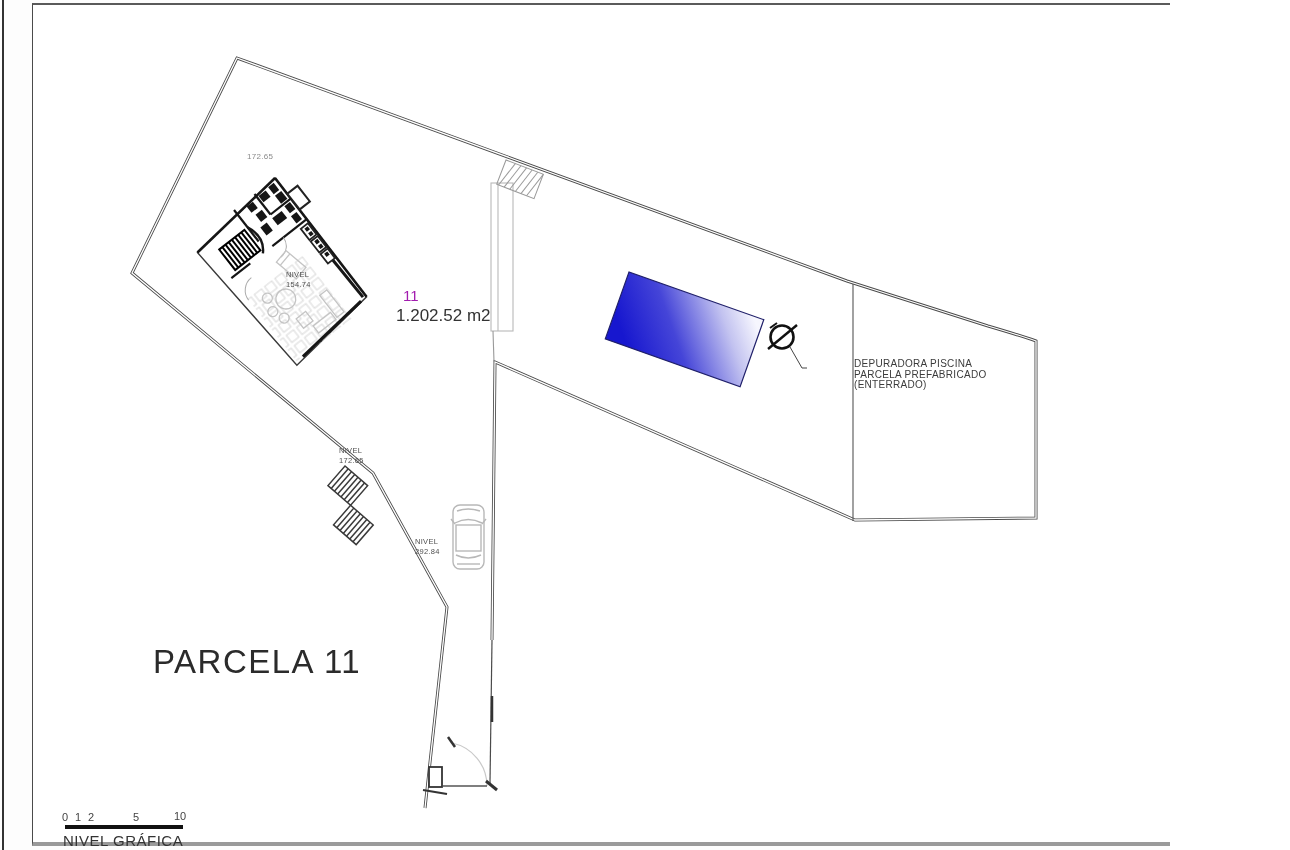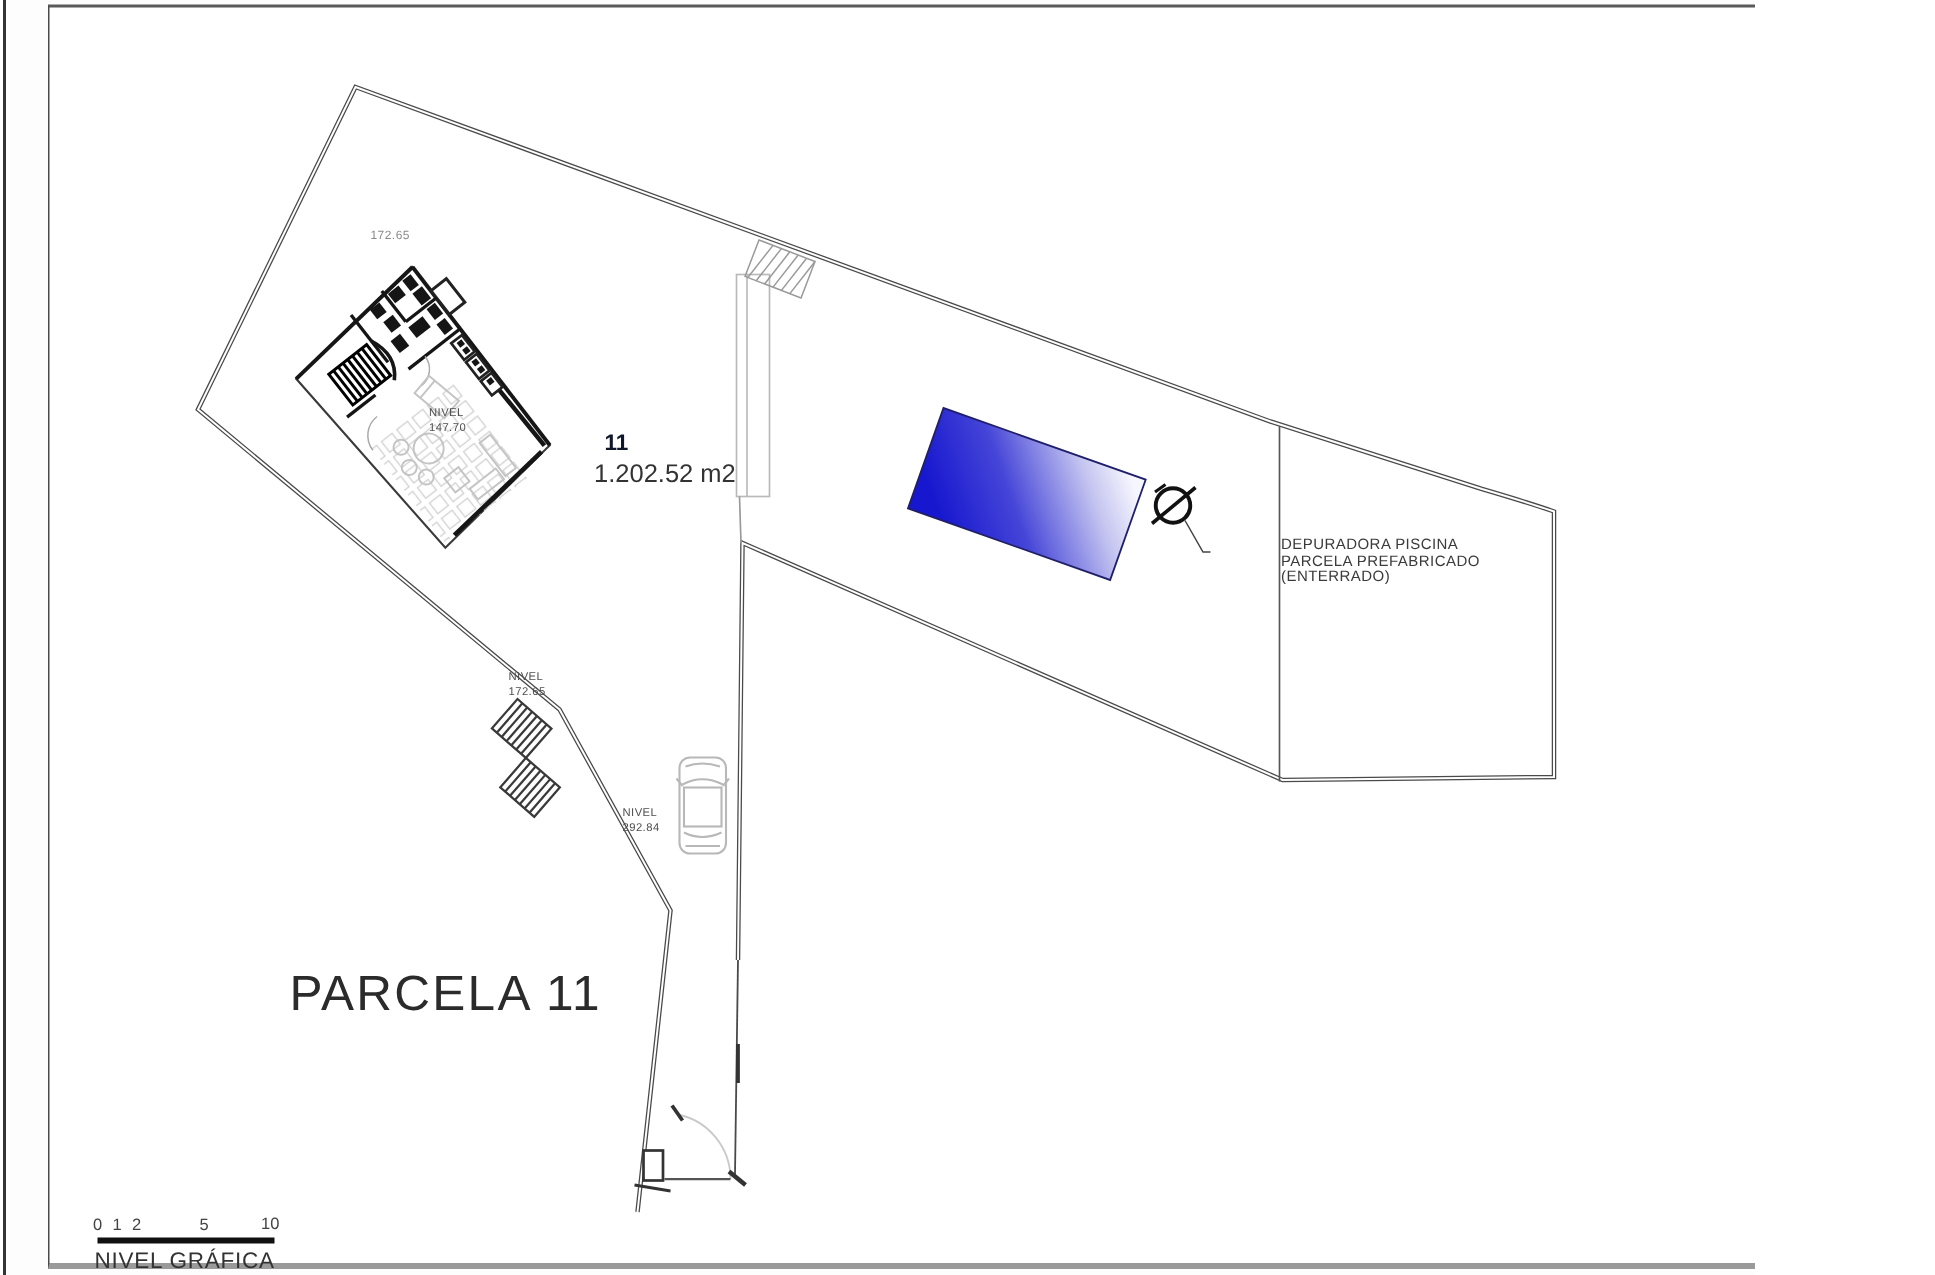--- a/index.html
+++ b/index.html
@@ -12,26 +12,26 @@
   .frame{
     position:absolute;left:32px;top:3px;width:1224px;height:843px;box-sizing:border-box;
     border-top:2px solid #5a5a5a;border-right:2px solid #5a5a5a;
     border-bottom:4px solid #9a9a9a;border-left:1px solid #4a4a4a;background:#fff;
   }
   svg.plan{position:absolute;left:0;top:0;}
   .lbl{position:absolute;white-space:nowrap;}
   .lbl span{display:block;}
   .lbl-top-level{left:247px;top:152px;font-size:8px;color:#8a8a8a;letter-spacing:.3px;}
   .lbl-house-level{left:286px;top:270px;font-size:7.5px;line-height:9.5px;color:#4f4f4f;letter-spacing:.3px;}
-  .lbl-plot-number{left:403px;top:287px;font-size:15px;color:#0f172a;font-weight:bold;}
+  .lbl-plot-number{left:403px;top:287px;font-size:15px;color:#a21caf;}
   .lbl-plot-area{left:396px;top:306px;font-size:17px;color:#333;}
   .lbl-stairs-level{left:339px;top:446px;font-size:7.5px;line-height:9.5px;color:#4f4f4f;letter-spacing:.3px;}
   .lbl-driveway-level{left:415px;top:537px;font-size:7.5px;line-height:9.5px;color:#4f4f4f;letter-spacing:.3px;}
   .lbl-note{left:854px;top:359px;font-size:10px;line-height:10.5px;color:#3b3b3b;letter-spacing:.3px;}
-  .lbl-title{left:153px;top:643px;font-size:33px;color:#2b2b2b;letter-spacing:1.5px;margin-left:40px;}
+  .lbl-title{left:153px;top:643px;font-size:33px;color:#2b2b2b;letter-spacing:1.5px;}
   .scale-num{position:absolute;font-size:11px;color:#444;}
   .s0{left:62px;top:811px;} .s1{left:75px;top:811px;} .s2{left:88px;top:811px;}
   .s5{left:133px;top:811px;} .s10{left:174px;top:810px;}
   .scale-rule{position:absolute;left:65px;top:825px;width:118px;height:4px;background:#111;}
   .lbl-scale-caption{left:63px;top:832px;font-size:15px;color:#333;letter-spacing:.5px;}
 </style>
 </head>
 <body>
 
 <div class="page">
@@ -199,21 +199,21 @@
       <line x1="423" y1="790" x2="447" y2="794" stroke="#333" stroke-width="2"></line>
       <line x1="448" y1="737" x2="455" y2="747" stroke="#333" stroke-width="2.5"></line>
       <line x1="486" y1="781" x2="497" y2="790" stroke="#333" stroke-width="3"></line>
     </g>
   </svg>
 
   <div class="lbl lbl-top-level">172.65</div>
 
   <div class="lbl lbl-house-level">
     <span>NIVEL</span>
-    <span>147.70</span>
+    <span>154.74</span>
   </div>
 
   <div class="lbl lbl-plot-number">11</div>
   <div class="lbl lbl-plot-area">1.202.52 m2</div>
 
   <div class="lbl lbl-stairs-level">
     <span>NIVEL</span>
     <span>172.65</span>
   </div>
 

